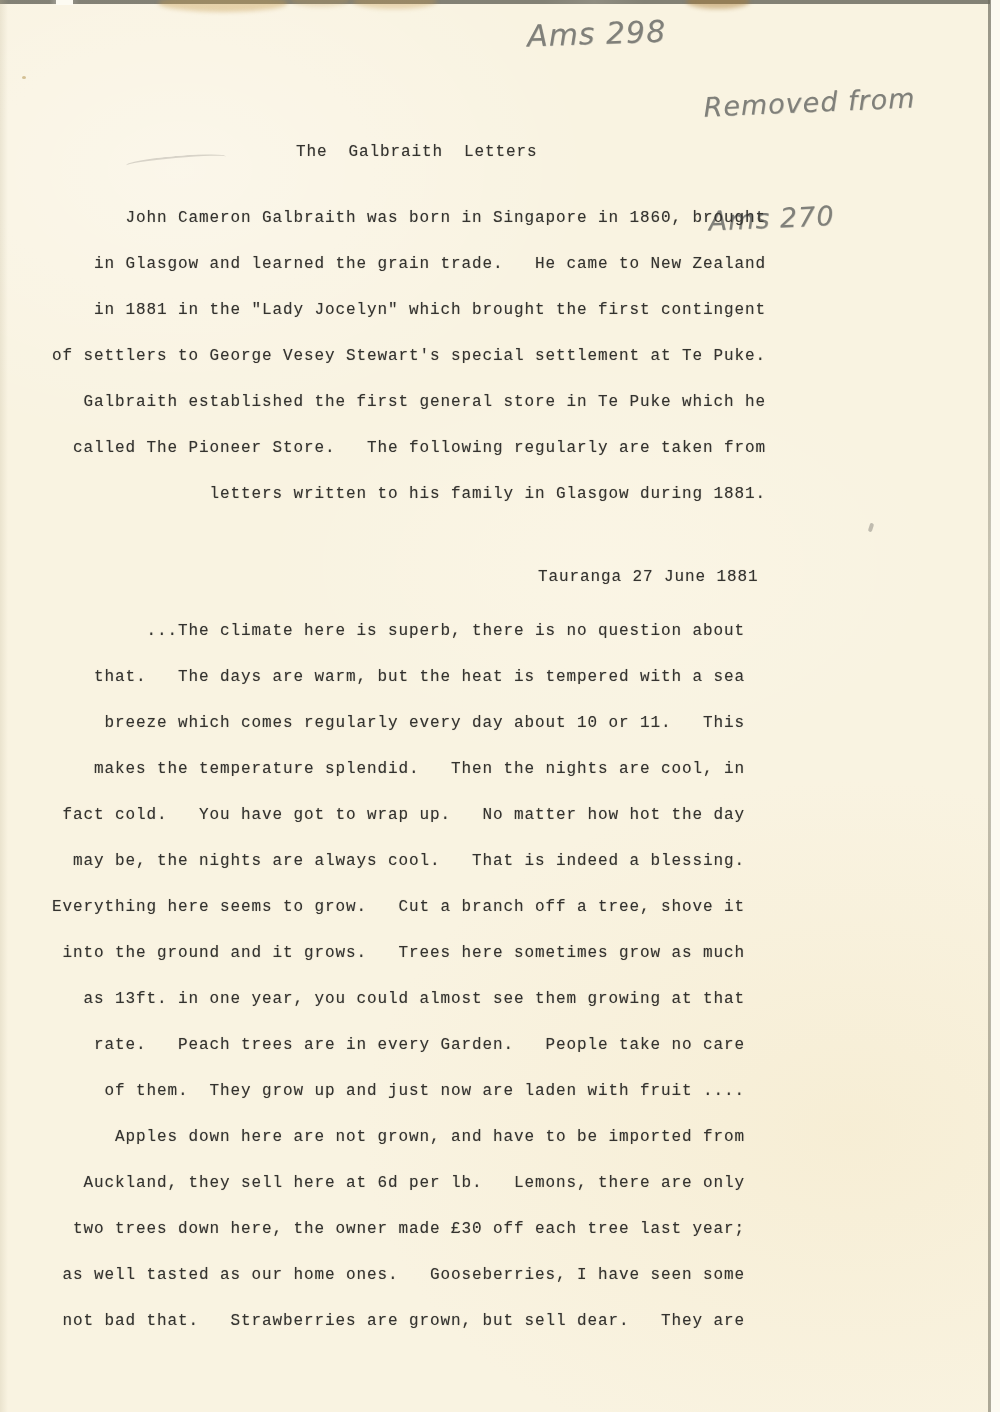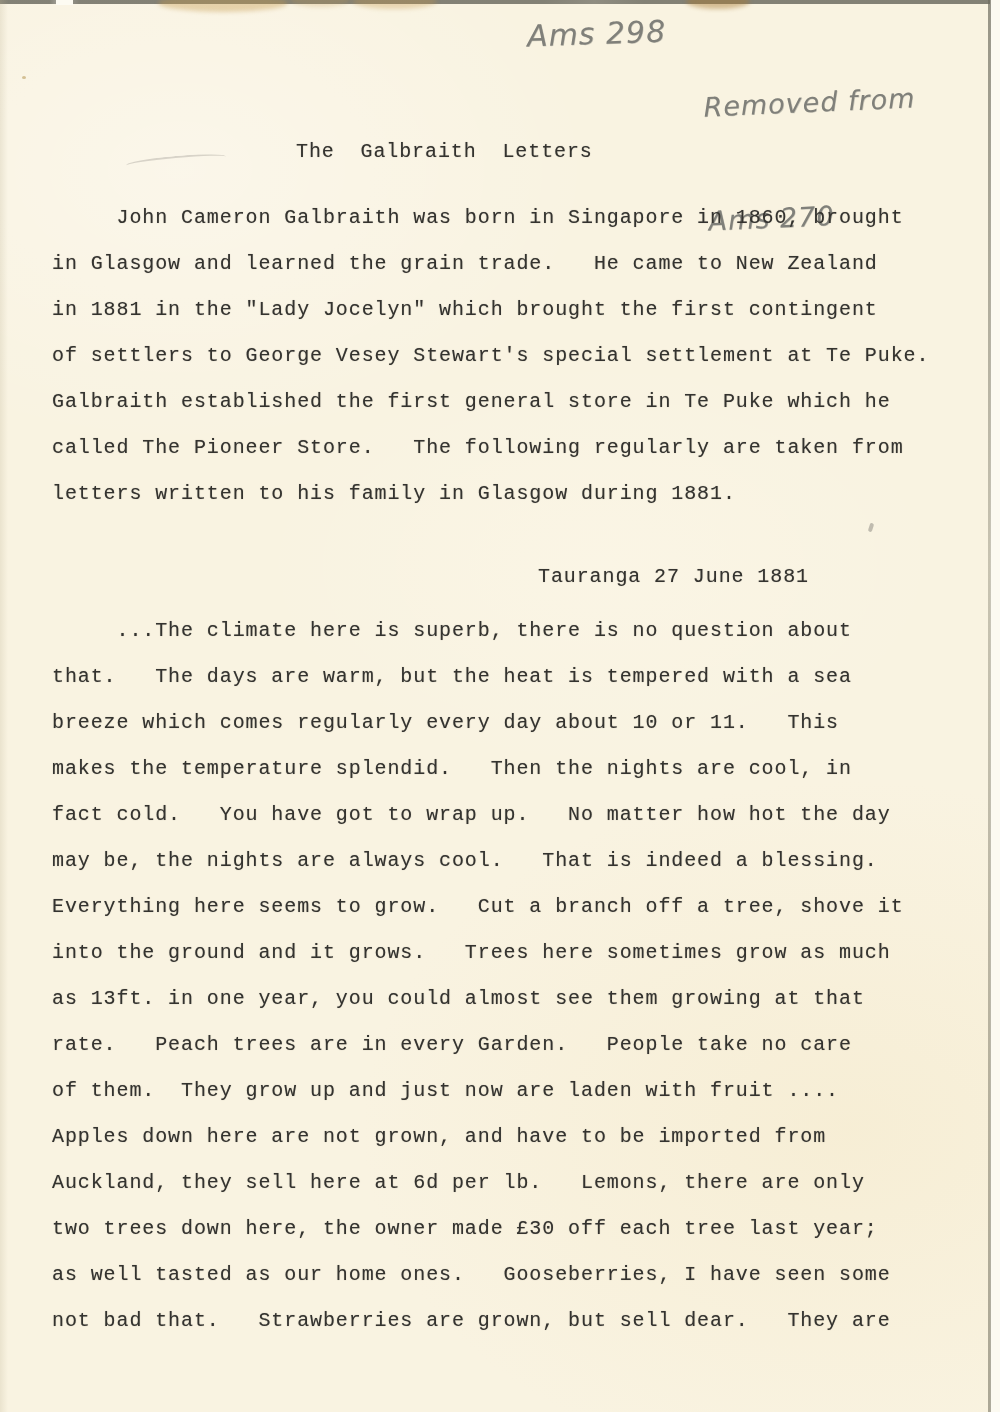--- a/index.html
+++ b/index.html
@@ -77,25 +77,26 @@
     color: #80807a;
     letter-spacing: 1px;
     text-shadow: 0.5px 0.5px 0.5px rgba(128,128,122,0.4);
     white-space: pre;
   }
   .ams-number { left: 527px; top: 16px; font-size: 30px; transform: rotate(-2deg); }
   .removed-from { left: 706px; top: 8px; font-size: 27px; line-height: 38px; transform: rotate(-2.5deg); }
   
   .tw {
     color: #34332f;
-    font-size: 20px;
+    font-size: 16px;
     line-height: 46px;
     letter-spacing: 0.9px;
     white-space: pre;
     text-shadow: 0 0 1px rgba(52,51,47,0.4);
+    text-align: right;
   }
   .title {
     position: absolute; left: 296px; top: 129px;
     margin: 0; font-weight: normal;
   }
   .intro-block { position: absolute; left: 52px; top: 195px; }
   .dateline { position: absolute; left: 538px; top: 554px; }
   .body-block { position: absolute; left: 52px; top: 608px; }
 </style>
 </head>

